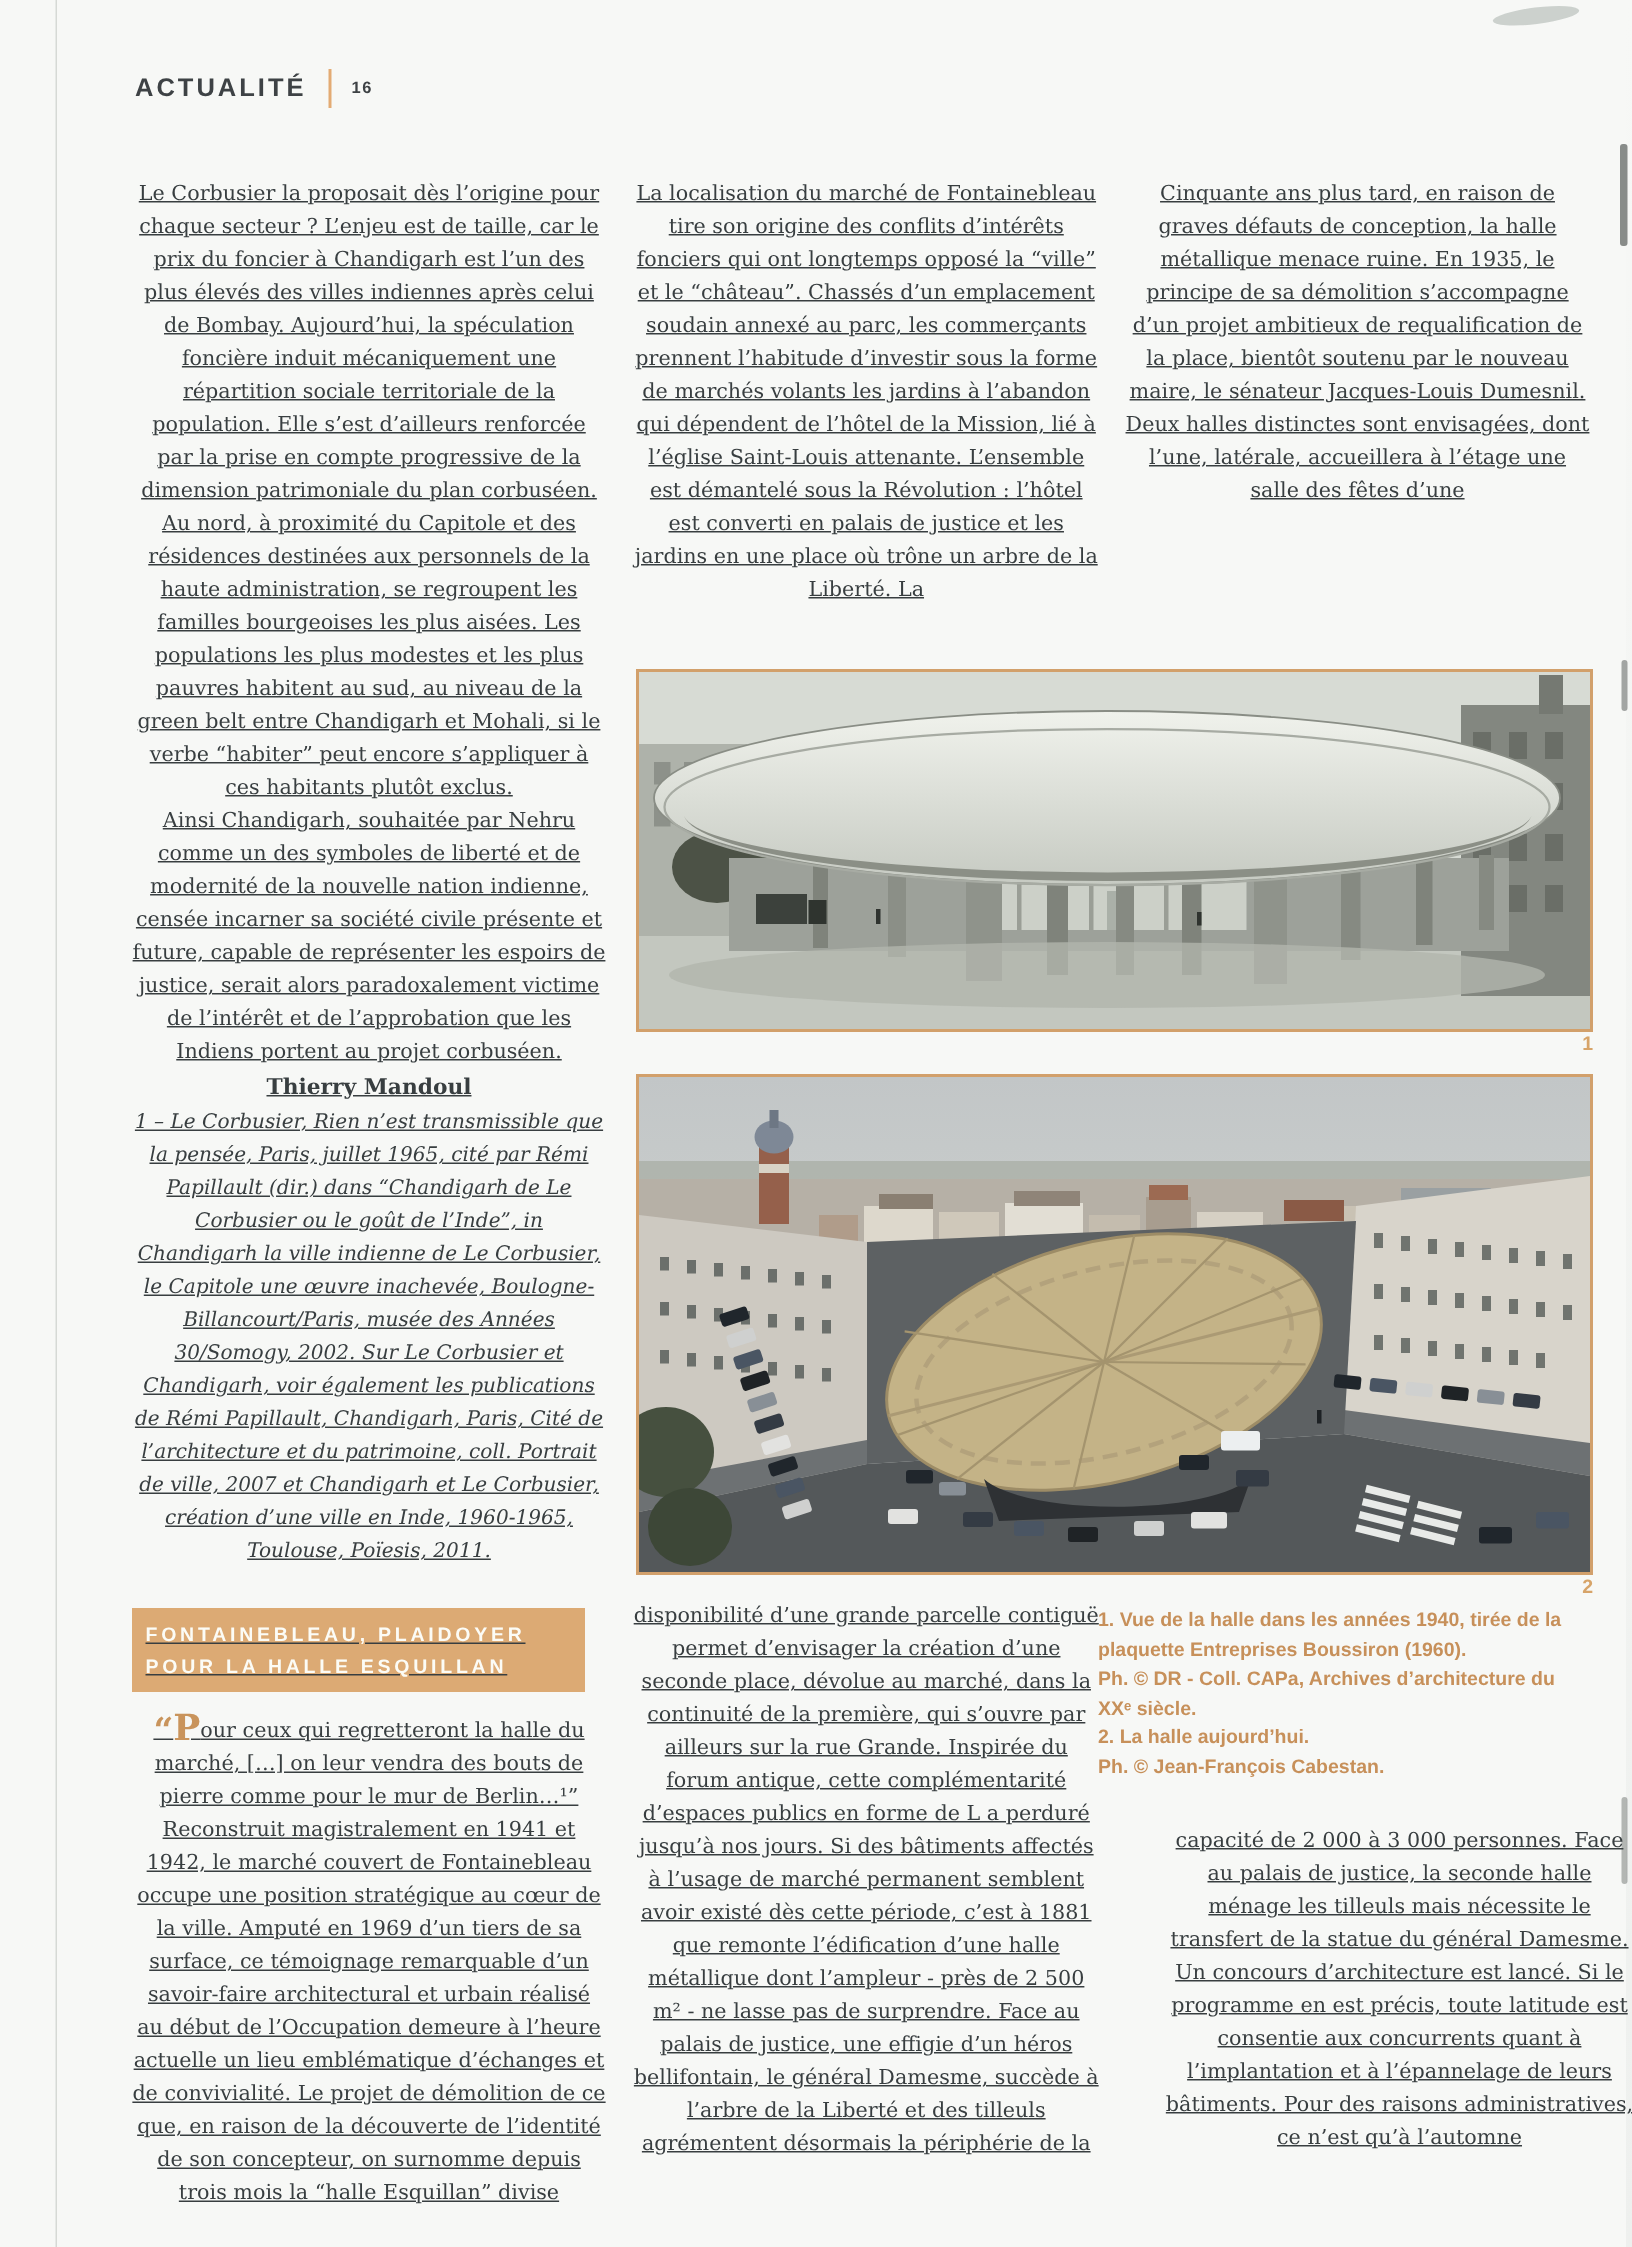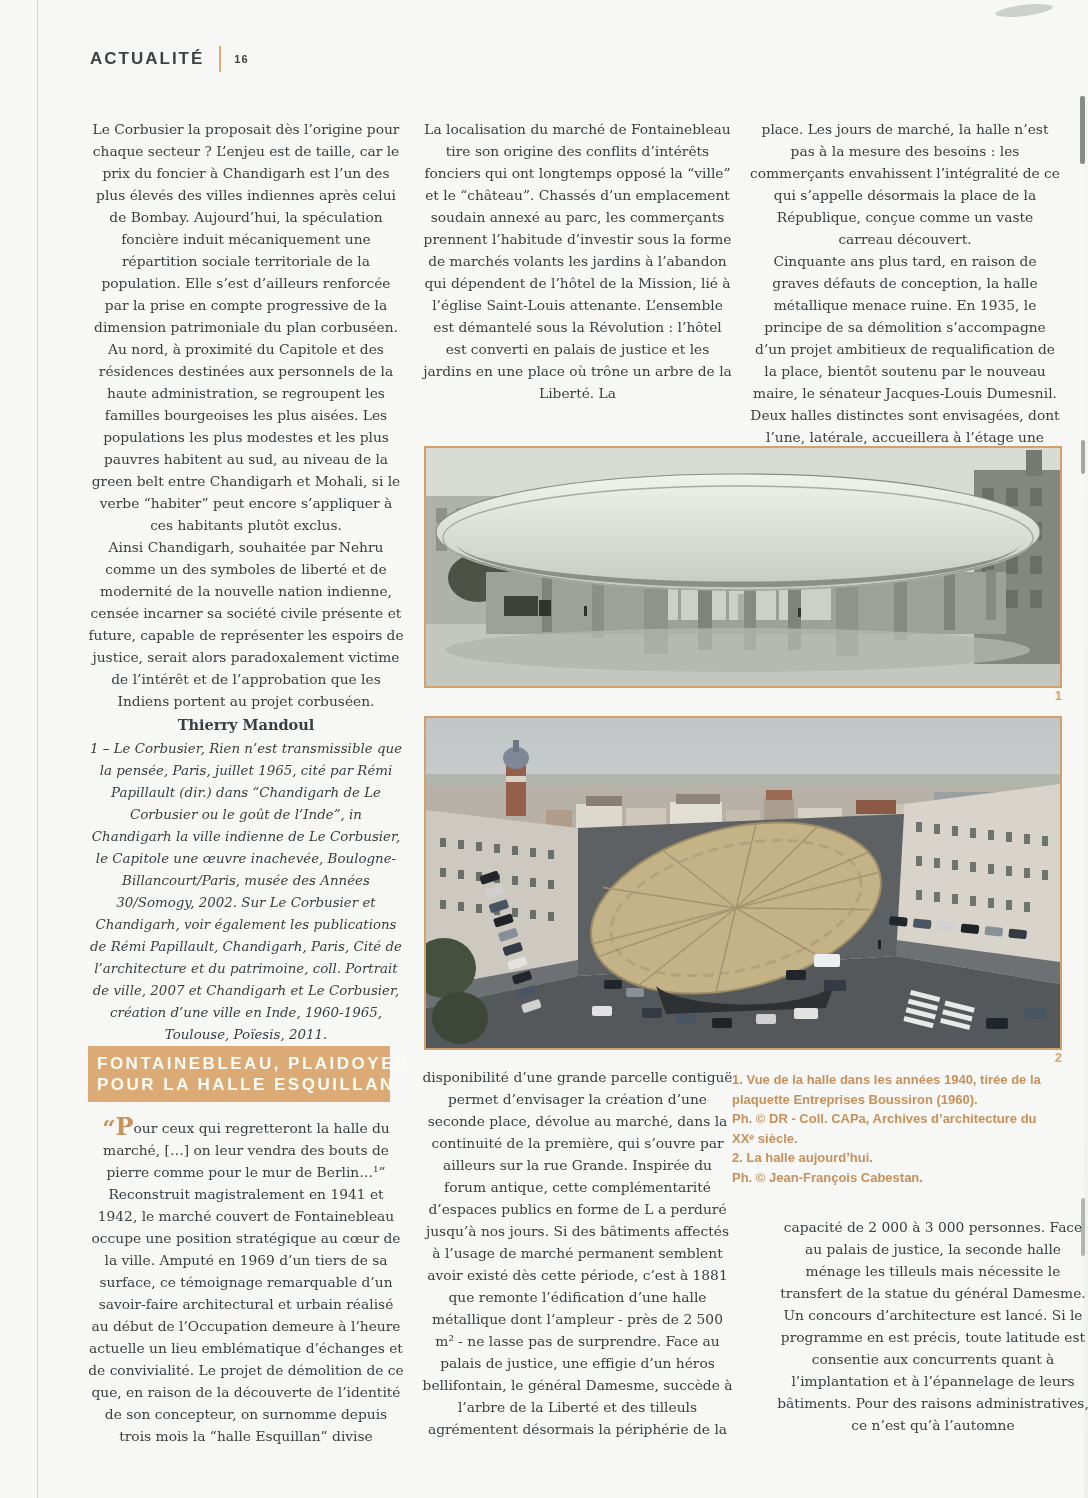--- a/index.html
+++ b/index.html
@@ -16,33 +16,33 @@
     opacity:.45;border-radius:50%;transform:rotate(-7deg);}
   
   .header{position:absolute;left:90px;top:46px;display:flex;align-items:center;}
   .section-label{font-family:"Liberation Sans",sans-serif;font-weight:700;font-size:17px;
     letter-spacing:2px;color:#3e4245;}
   .hdr-divider{width:2px;height:26px;margin:0 13px 0 15px;background:#e3ab74;}
   .page-num{font-family:"Liberation Sans",sans-serif;font-weight:700;font-size:11px;
     letter-spacing:1px;color:#3e4245;}
   
   .col{position:absolute;text-align:justify;font-size:13.8px;line-height:22px;
-    hyphens:auto;-webkit-hyphens:auto;}
+    hyphens:auto;text-decoration:underline;-webkit-hyphens:auto;}
   .col p{margin:0;text-align:center;}
   .col1{left:88px;top:118px;width:316px;}
   .col2-top{left:421px;top:118px;width:313px;}
   .col3-top{left:748px;top:118px;width:314px;}
   .col2-bottom{left:421px;top:1066px;width:313px;}
   .col3-bottom{left:776px;top:1216px;width:314px;}
   .byline{font-weight:700;text-align:right;font-size:14.5px;margin-top:2px !important;}
   .footnote{font-style:italic;font-size:13.4px;line-height:22px;margin-top:2px !important;}
   
-  .banner{background:#dcaa74;color:#fcfcf6;
-    font-family:"Liberation Sans",sans-serif;font-weight:700;font-size:17px;
-    letter-spacing:2.5px;line-height:21px;padding:7px 9px;width:284px;text-align:center;}
+  .banner{margin-top:26px;background:#dcaa74;color:#fcfcf6;
+    font-family:"Liberation Sans",sans-serif;font-weight:700;font-size:13px;
+    letter-spacing:2.5px;line-height:21px;padding:7px 9px;width:284px;text-align:left;}
   .banner span{display:block;white-space:nowrap;}
   
   .quote-p{margin-top:15px !important;}
   .qmark{color:#c9945c;font-size:23px;font-weight:700;line-height:0;vertical-align:-3px;}
   .dropcap{color:#c9945c;font-size:24px;font-weight:600;line-height:0;vertical-align:-2px;}
   
   .figure{position:absolute;border:2px solid #d2a06b;background:#dfe2dc;box-sizing:border-box;}
   .fig1{left:424px;top:446px;width:638px;height:242px;}
   .fig2{left:424px;top:716px;width:638px;height:334px;}
   .figure svg{display:block;width:100%;height:100%;}
@@ -85,21 +85,20 @@
     </div>
     <p class="quote-p"><span class="qmark">“</span><span class="dropcap">P</span><span>our ceux qui regretteront la halle du marché, […] on leur vendra des bouts de pierre comme pour le mur de Berlin…¹”</span></p>
     <p>Reconstruit magistralement en 1941 et 1942, le marché couvert de Fontainebleau occupe une position stratégique au cœur de la ville. Amputé en 1969 d’un tiers de sa surface, ce témoignage remarquable d’un savoir-faire architectural et urbain réalisé au début de l’Occupation demeure à l’heure actuelle un lieu emblématique d’échanges et de convivialité. Le projet de démolition de ce que, en raison de la découverte de l’identité de son concepteur, on surnomme depuis trois mois la “halle Esquillan” divise</p>
   </div>
 
   <div class="col col2-top">
     <p>La localisation du marché de Fontainebleau tire son origine des conflits d’intérêts fonciers qui ont longtemps opposé la “ville” et le “château”. Chassés d’un emplacement soudain annexé au parc, les commerçants prennent l’habitude d’investir sous la forme de marchés volants les jardins à l’abandon qui dépendent de l’hôtel de la Mission, lié à l’église Saint-Louis attenante. L’ensemble est démantelé sous la Révolution : l’hôtel est converti en palais de justice et les jardins en une place où trône un arbre de la Liberté. La</p>
   </div>
 
   <div class="col col3-top">
-    <p>place. Les jours de marché, la halle n’est pas à la mesure des besoins : les commerçants envahissent l’intégralité de ce qui s’appelle désormais la place de la République, conçue comme un vaste carreau découvert.</p>
     <p>Cinquante ans plus tard, en raison de graves défauts de conception, la halle métallique menace ruine. En 1935, le principe de sa démolition s’accompagne d’un projet ambitieux de requalification de la place, bientôt soutenu par le nouveau maire, le sénateur Jacques-Louis Dumesnil. Deux halles distinctes sont envisagées, dont l’une, latérale, accueillera à l’étage une salle des fêtes d’une</p>
   </div>
 
   <div class="figure fig1">
     <svg viewBox="0 0 634 238" preserveAspectRatio="none">
       <defs>
         <linearGradient id="g1" x1="0" y1="0" x2="0" y2="1">
           <stop offset="0" stop-color="#f0f2ec"></stop>
             <stop offset="1" stop-color="#c6cac2"></stop>
         </linearGradient>

